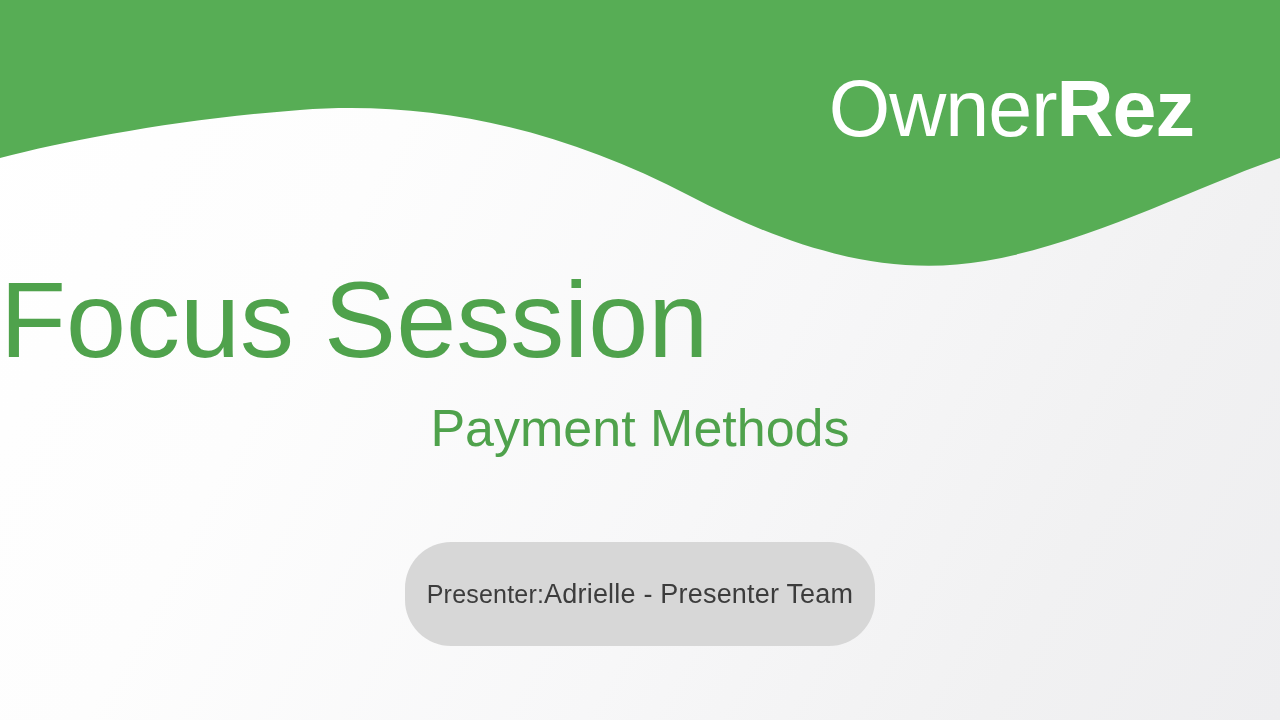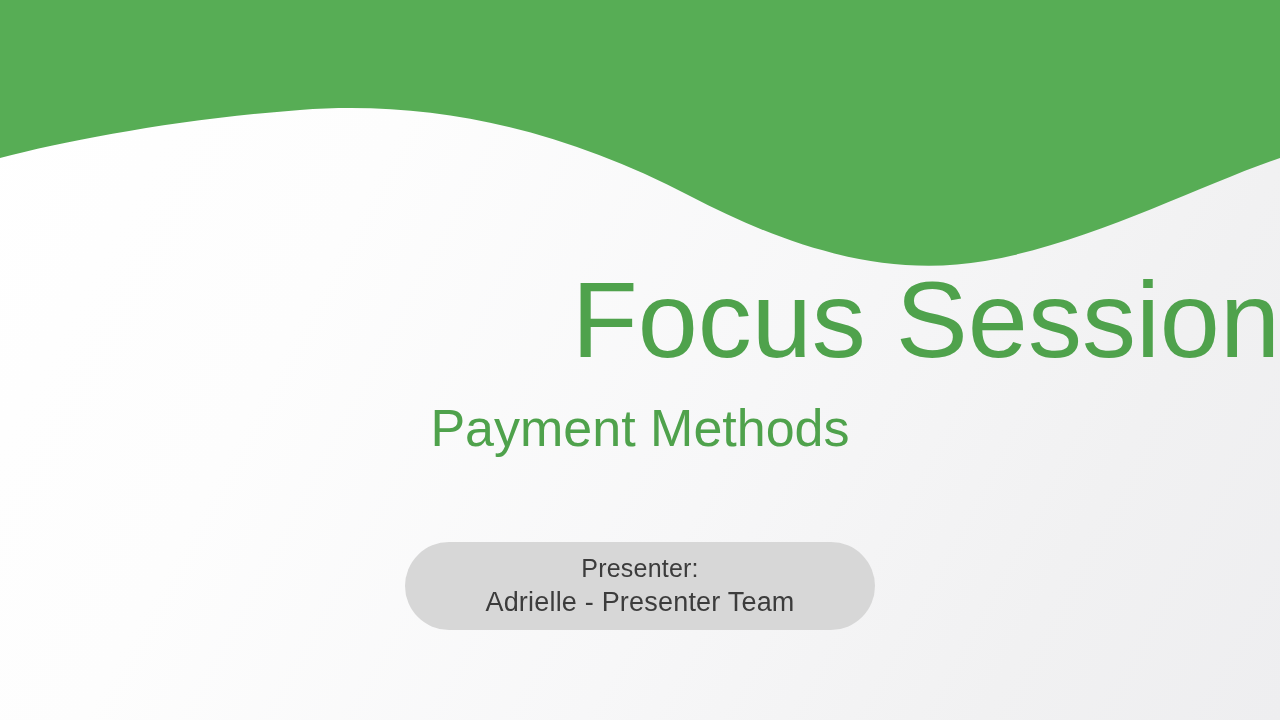--- a/index.html
+++ b/index.html
@@ -58,21 +58,21 @@
     font-size: 79px;
     font-weight: 700;
     color: #ffffff;
   }
 
   .title {
     position: absolute;
     top: 262px;
     left: 0;
     width: 1280px;
-    text-align: right;
+    text-align: left;
     font-size: 108px;
     font-weight: 400;
     line-height: 1.08;
     color: #4FA24C;
     letter-spacing: 0px;
   }
 
   .subtitle {
     position: absolute;
     top: 400px;
@@ -85,25 +85,25 @@
     color: #4FA24C;
     letter-spacing: 0px;
   }
 
   
   .presenter-pill {
     position: absolute;
     top: 542px;
     left: 405px;
     width: 470px;
-    height: 88px;
+    height: 104px;
     border-radius: 46px;
     background: #D7D7D7;
     display: flex;
-    flex-direction: column;
+    flex-direction: row;
     align-items: center;
     justify-content: center;
   }
   .presenter-label {
     font-size: 25px;
     font-weight: 400;
     color: #3C3C3C;
     line-height: 1.32;
     letter-spacing: 0.2px;
   }
@@ -123,20 +123,23 @@
   <div class="header-wave">
     <svg viewBox="0 0 1280 300" preserveAspectRatio="none" xmlns="http://www.w3.org/2000/svg">
       <path d="M0,0 L1280,0 L1280,158
                C1200,185 1090,243 985,261
                C880,279 780,243 690,196
                C560,128 430,100 300,110
                C180,119 70,140 0,158 Z" fill="#57AD55"></path>
     </svg>
   </div>
 
+  <div class="logo">
+    <span class="logo-light">Owner</span><span class="logo-bold">Rez</span>
+  </div>
 
   <div class="title">Focus Session</div>
 
   <div class="subtitle">Payment Methods</div>
 
   <div class="presenter-pill">
     <div class="presenter-label">Presenter:</div>
     <div class="presenter-name">Adrielle - Presenter Team</div>
   </div>
 

